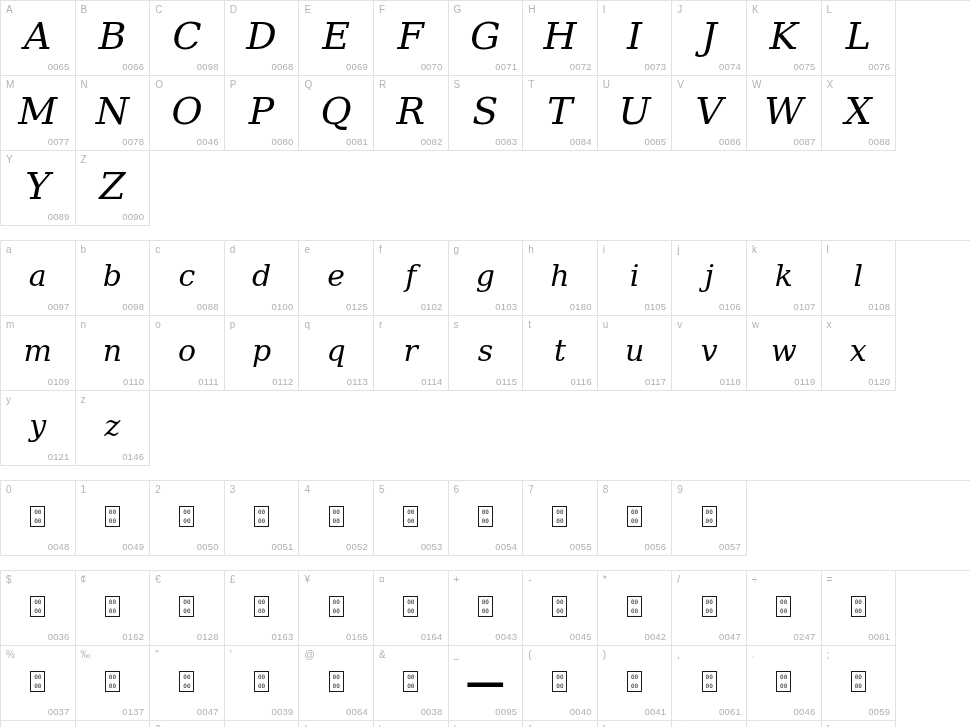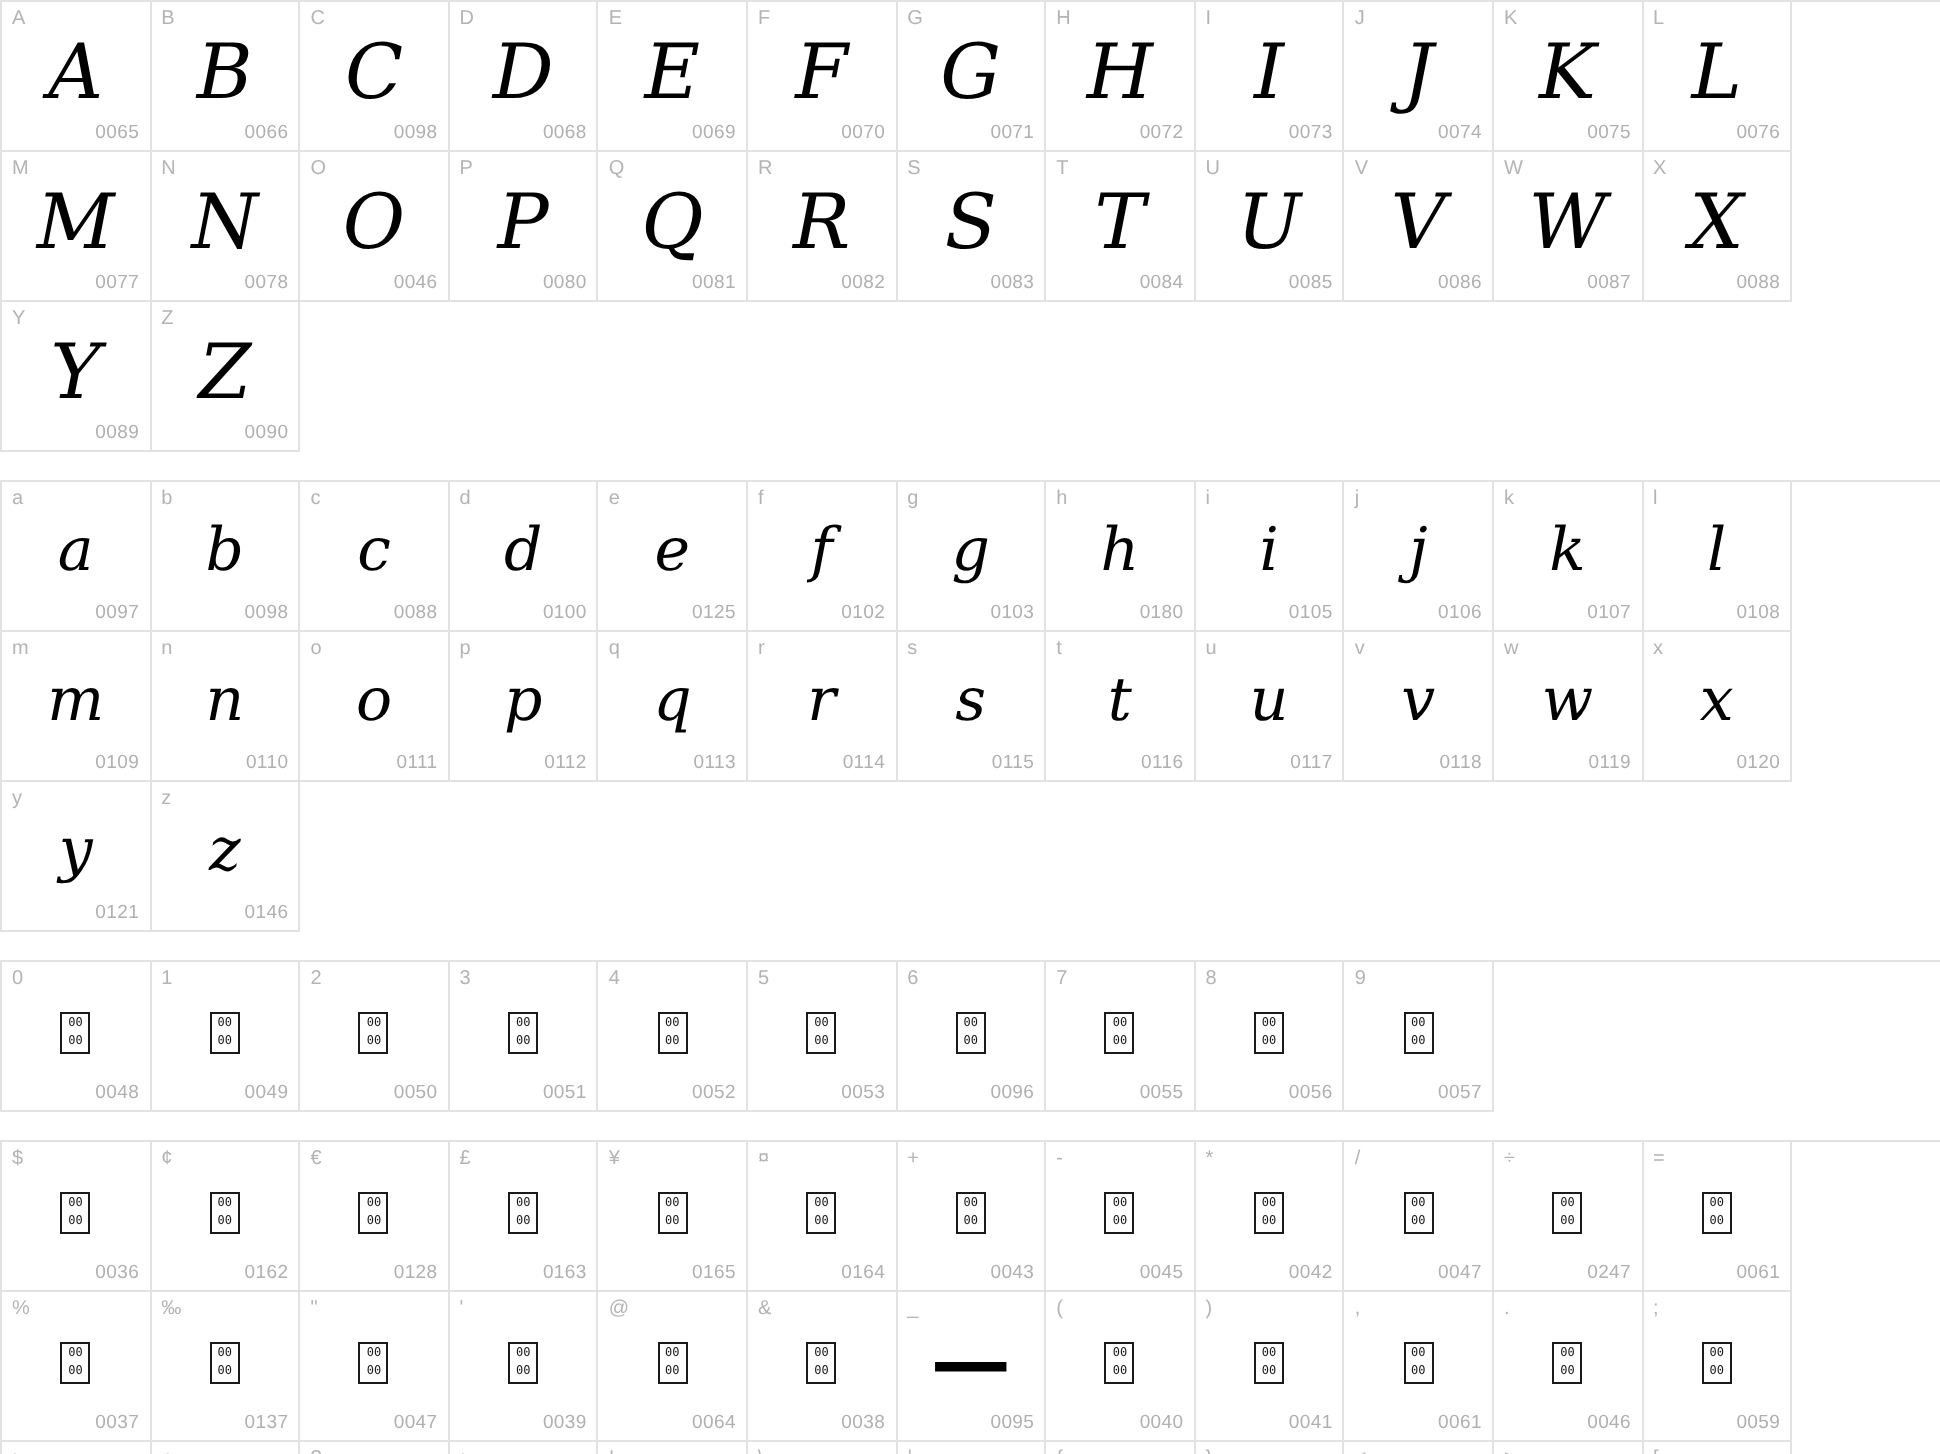--- a/index.html
+++ b/index.html
@@ -432,21 +432,21 @@
         <span class="glyph-code">0053</span>
       </div>
       <div class="glyph-cell">
         <span class="glyph-char">6</span>
         <span class="glyph-render">
           <span class="tofu">
             <i class="t">00</i>
             <i class="b">00</i>
           </span>
         </span>
-        <span class="glyph-code">0096</span>
+        <span class="glyph-code">0054</span>
       </div>
       <div class="glyph-cell">
         <span class="glyph-char">7</span>
         <span class="glyph-render">
           <span class="tofu">
             <i class="t">00</i>
             <i class="b">00</i>
           </span>
         </span>
         <span class="glyph-code">0055</span>

